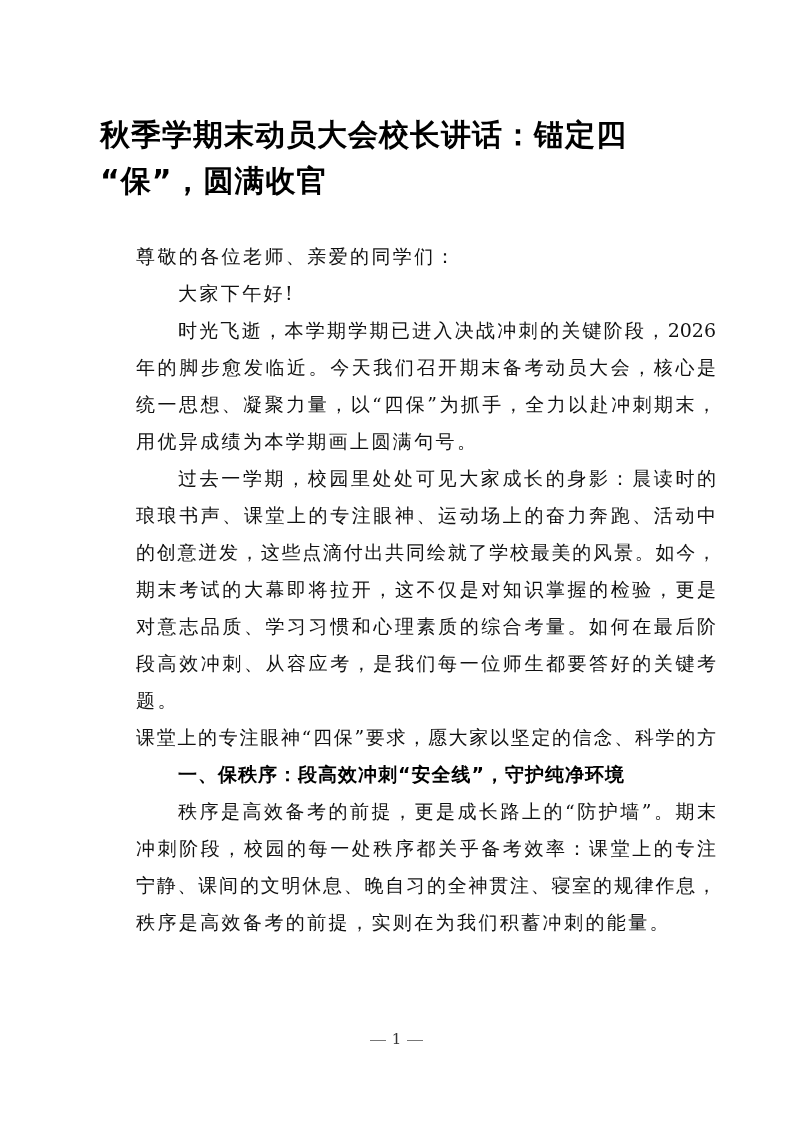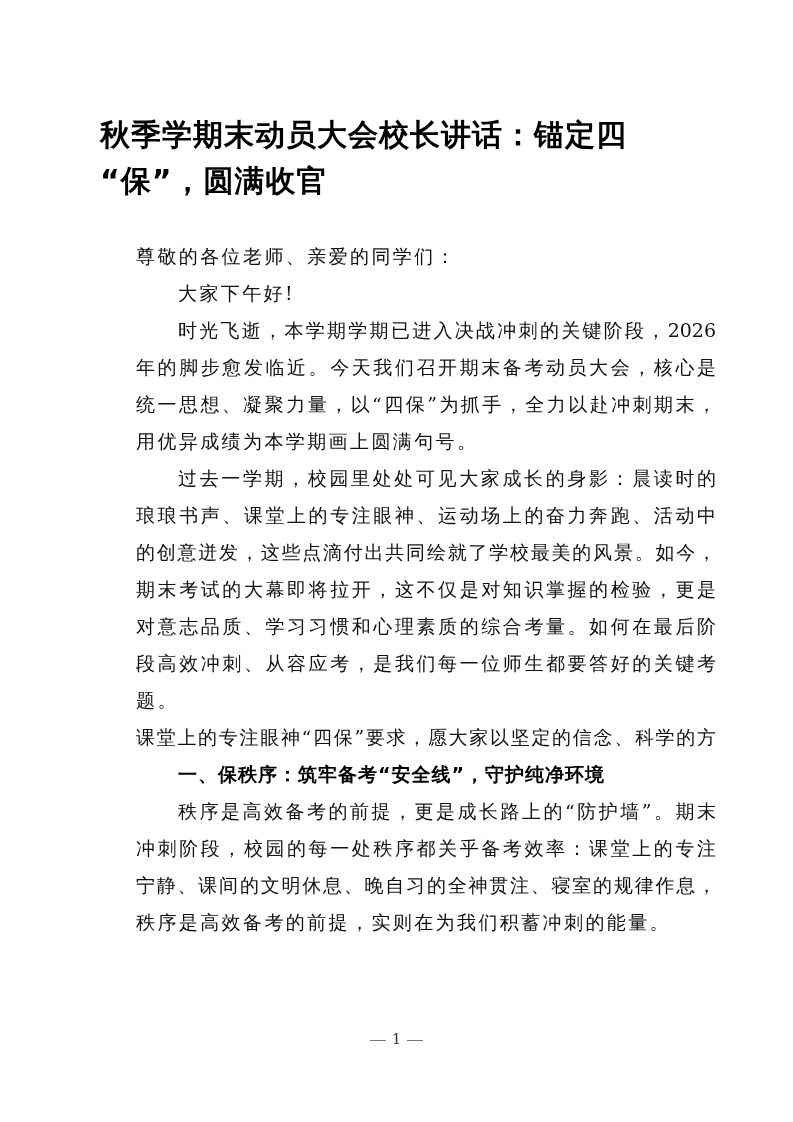--- a/index.html
+++ b/index.html
@@ -40,21 +40,21 @@
       <span class="line just">统一思想、凝聚力量，以“四保”为抓手，全力以赴冲刺期末，</span>
       <span class="line">用优异成绩为本学期画上圆满句号。</span>
       <span class="line indent just">过去一学期，校园里处处可见大家成长的身影：晨读时的</span>
       <span class="line just">琅琅书声、课堂上的专注眼神、运动场上的奋力奔跑、活动中</span>
       <span class="line just">的创意迸发，这些点滴付出共同绘就了学校最美的风景。如今，</span>
       <span class="line just">期末考试的大幕即将拉开，这不仅是对知识掌握的检验，更是</span>
       <span class="line just">对意志品质、学习习惯和心理素质的综合考量。如何在最后阶</span>
       <span class="line just">段高效冲刺、从容应考，是我们每一位师生都要答好的关键考</span>
       <span class="line">题。</span>
       <span class="line just">课堂上的专注眼神“四保”要求，愿大家以坚定的信念、科学的方</span>
-      <span class="line indent heading">一、保秩序：筑牢备考“安全线”，守护纯净环境</span>
+      <span class="line indent heading">一、保秩序：段高效冲刺“安全线”，守护纯净环境</span>
       <span class="line indent just">秩序是高效备考的前提，更是成长路上的“防护墙”。期末</span>
       <span class="line just">冲刺阶段，校园的每一处秩序都关乎备考效率：课堂上的专注</span>
       <span class="line just">宁静、课间的文明休息、晚自习的全神贯注、寝室的规律作息，</span>
       <span class="line">秩序是高效备考的前提，实则在为我们积蓄冲刺的能量。</span>
     </div>
 
   <div class="footer">
     <span class="dash"></span><span>1</span><span class="dash"></span>
   </div>
 </div>

